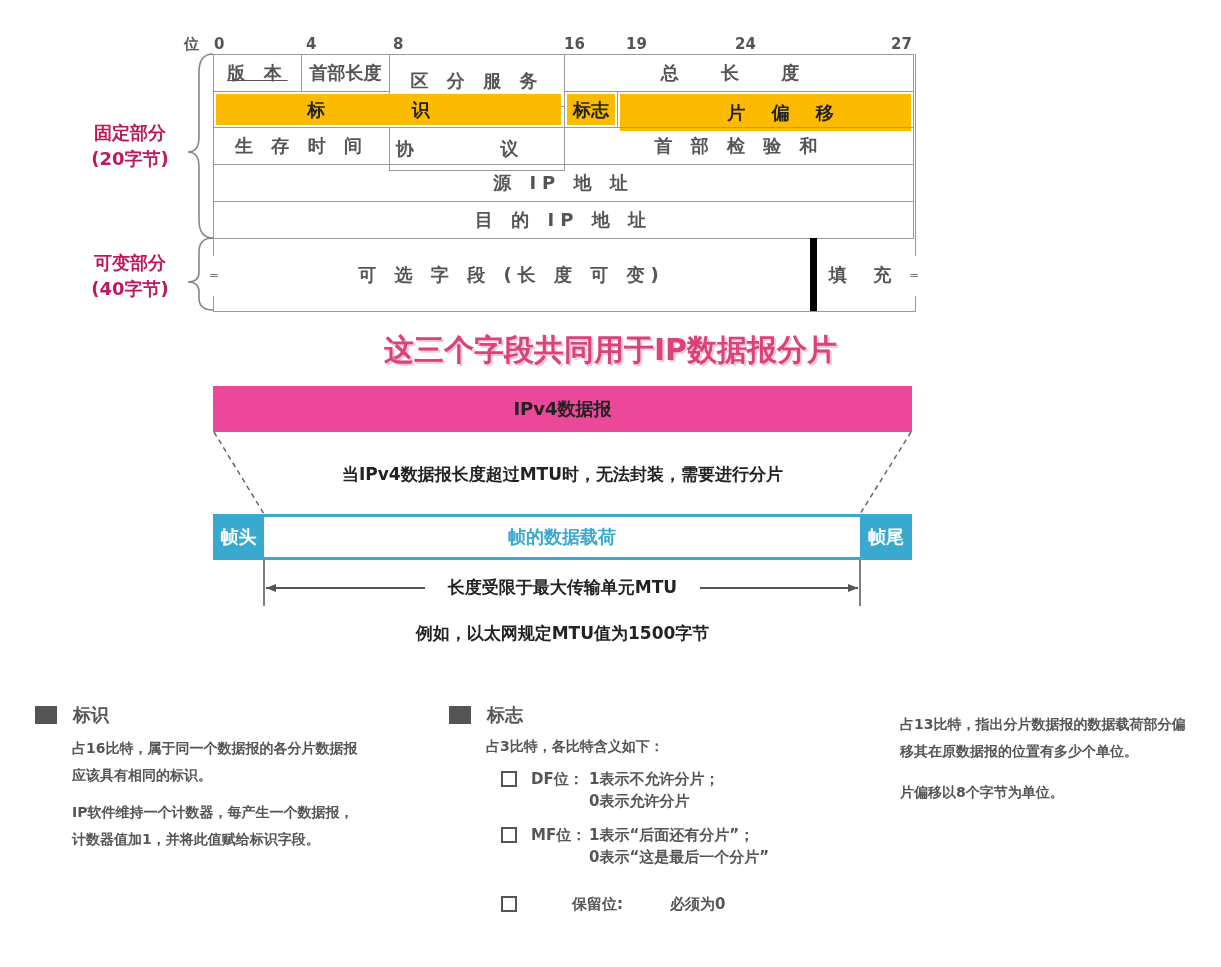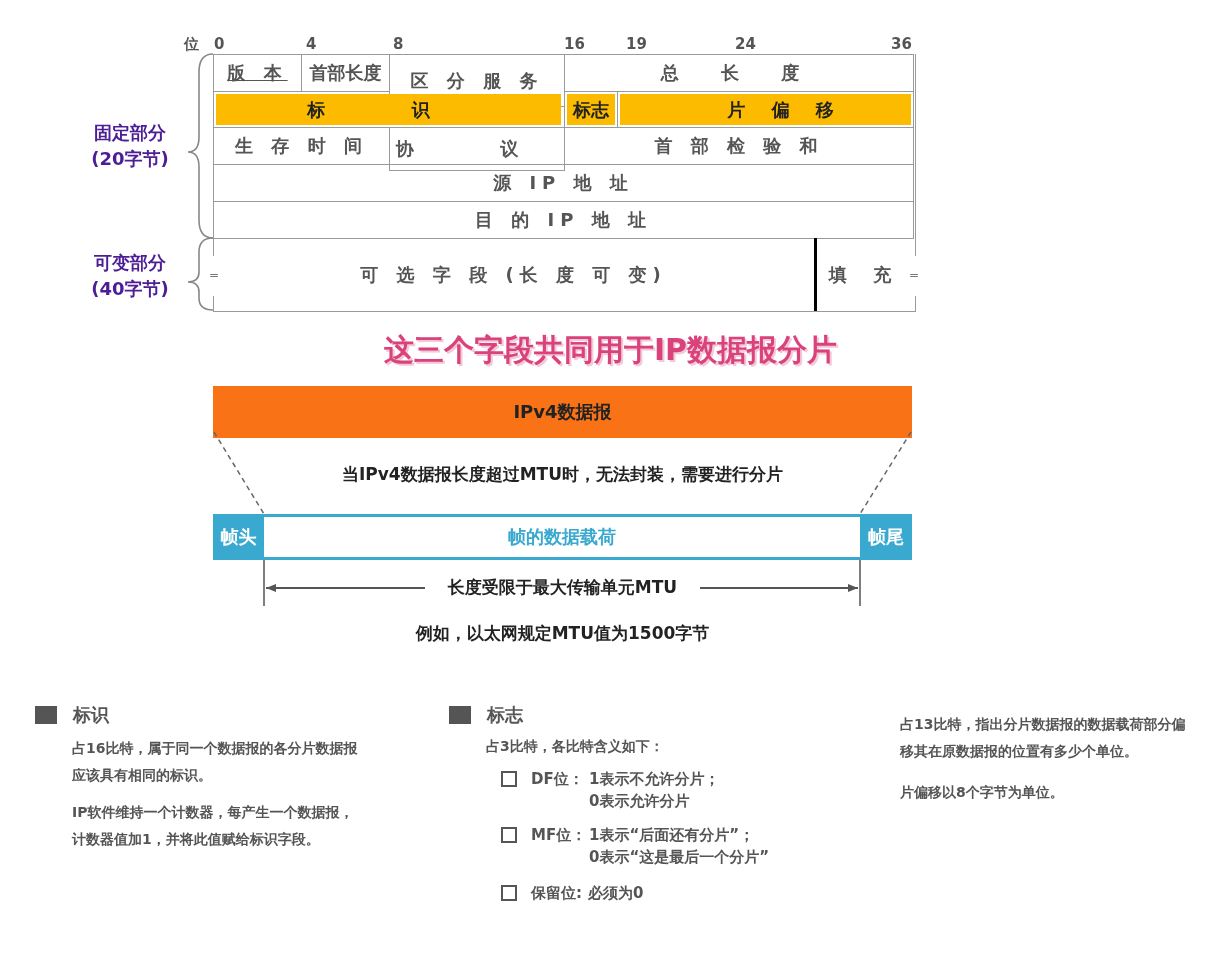--- a/index.html
+++ b/index.html
@@ -4,26 +4,26 @@
 <style>
   html, body { margin:0; padding:0; background:#ffffff; }
   body { width:1221px; height:967px; position:relative; overflow:hidden;
          font-family:"DejaVu Sans","Liberation Sans",sans-serif; color:#555; }
   .abs { position:absolute; }
   .bit { position:absolute; top:35px; font-size:15px; font-weight:bold; color:#555; }
   .hdr-cell { position:absolute; box-sizing:border-box; display:flex; align-items:center; justify-content:center;
               font-size:18px; font-weight:bold; color:#555; letter-spacing:6px; white-space:nowrap; }
   .hdr-border { border:1px solid #9a9a9a; }
   .yellow { background:#fdbb00; color:#222; }
-  .side-label { position:absolute; font-size:18px; font-weight:bold; color:#4c1d95; text-align:center; line-height:26px; }
+  .side-label { position:absolute; font-size:18px; font-weight:bold; color:#be185d; text-align:center; line-height:26px; }
   .eq { position:absolute; font-size:12px; color:#777; }
   .pink-title { position:absolute; left:0; width:1221px; top:330px; text-align:center;
                 font-size:30px; font-weight:bold; color:#d9427b;
                 text-shadow: 2px 2px 0 #f3c9d7, -1px -1px 0 #fff; }
-  .ipv4-bar { position:absolute; left:213px; top:386px; width:699px; height:52px; background:#f97316;
+  .ipv4-bar { position:absolute; left:213px; top:386px; width:699px; height:46px; background:#ec4899;
               display:flex; align-items:center; justify-content:center; font-size:18px; font-weight:bold; color:#222; }
   .mid-text { position:absolute; left:213px; width:699px; text-align:center; font-size:17px; font-weight:bold; color:#222; }
   .frame-head, .frame-tail { position:absolute; top:514px; height:46px; background:#3aa9cf; color:#fff;
               font-size:18px; font-weight:bold; display:flex; align-items:center; justify-content:center; }
   .frame-body { position:absolute; top:514px; height:46px; box-sizing:border-box; border:3px solid #3aa9cf; border-left:none; border-right:none;
               display:flex; align-items:center; justify-content:center; font-size:18px; font-weight:bold; color:#3aa9cf; background:#fff; }
   .sec { position:absolute; top:703px; }
   .sec-head { display:flex; align-items:center; font-size:18px; font-weight:bold; color:#555; }
   .sq { width:22px; height:18px; background:#555; margin-right:16px; }
   .sec-body { font-size:14px; font-weight:bold; color:#555; line-height:27px; }
@@ -34,45 +34,45 @@
 <body>
 
 <div>
   <span class="bit" style="left:184px;">位</span>
   <span class="bit" style="left:214px;">0</span>
   <span class="bit" style="left:306px;">4</span>
   <span class="bit" style="left:393px;">8</span>
   <span class="bit" style="left:564px;">16</span>
   <span class="bit" style="left:626px;">19</span>
   <span class="bit" style="left:735px;">24</span>
-  <span class="bit" style="left:891px;">36</span>
+  <span class="bit" style="left:891px;">27</span>
 
   <div class="abs" style="left:213px;top:54px;width:701px;height:257px;border-left:1px solid #9a9a9a;border-right:1px solid #9a9a9a;border-bottom:1px solid #9a9a9a;"></div>
 
   <div class="hdr-cell hdr-border" style="left:213px;top:54px;width:89px;height:38px;text-decoration:underline;">版 本</div>
   <div class="hdr-cell hdr-border" style="left:301px;top:54px;width:89px;height:38px;letter-spacing:0;">首部长度</div>
   <div class="hdr-cell hdr-border" style="left:389px;top:54px;width:176px;height:53px;">区 分 服 务</div>
   <div class="hdr-cell hdr-border" style="left:564px;top:54px;width:350px;height:38px;letter-spacing:18px;">总 长 度</div>
 
   <div class="abs" style="left:213px;top:91px;width:701px;height:37px;border:1px solid #9a9a9a;border-top:none;box-sizing:border-box;"></div>
   <div class="hdr-cell yellow" style="left:216px;top:94px;width:345px;height:31px;letter-spacing:40px;">标 识</div>
   <div class="hdr-cell yellow" style="left:567px;top:94px;width:48px;height:31px;letter-spacing:0;">标志</div>
   <div class="abs" style="left:617px;top:91px;width:1px;height:37px;background:#9a9a9a;"></div>
-  <div class="hdr-cell yellow" style="left:620px;top:94px;width:291px;height:31px;letter-spacing:10px;padding-left:40px;">片 偏 移</div>
+  <div class="hdr-cell yellow" style="left:620px;top:94px;width:291px;height:37px;letter-spacing:10px;padding-left:40px;">片 偏 移</div>
   <div class="abs" style="left:564px;top:91px;width:1px;height:37px;background:#9a9a9a;"></div>
 
   <div class="hdr-cell hdr-border" style="left:213px;top:127px;width:177px;height:38px;">生 存 时 间</div>
   <div class="hdr-cell hdr-border" style="left:389px;top:127px;width:176px;height:44px;letter-spacing:40px;">协 议</div>
   <div class="hdr-cell hdr-border" style="left:564px;top:127px;width:350px;height:38px;">首 部 检 验 和</div>
 
   <div class="hdr-cell hdr-border" style="left:213px;top:164px;width:701px;height:38px;">源 IP 地 址</div>
 
   <div class="hdr-cell hdr-border" style="left:213px;top:201px;width:701px;height:38px;">目 的 IP 地 址</div>
 
-  <div class="hdr-cell" style="left:213px;top:238px;width:604px;height:73px;border-right:3px solid #000000;">可 选 字 段 (长 度 可 变)</div>
+  <div class="hdr-cell" style="left:213px;top:238px;width:604px;height:73px;border-right:7px solid #000000;">可 选 字 段 (长 度 可 变)</div>
   <div class="hdr-cell" style="left:816px;top:238px;width:98px;height:73px;letter-spacing:10px;">填 充</div>
   <div class="abs" style="left:912px;top:256px;width:6px;height:40px;background:#fff;"></div>
   <div class="abs" style="left:211px;top:256px;width:6px;height:40px;background:#fff;"></div>
   <span class="eq" style="left:209px;top:268px;">=</span>
   <span class="eq" style="left:909px;top:268px;">=</span>
 
   <svg class="abs" style="left:185px;top:52px;" width="30" height="262">
     <path d="M28,2 Q14,2 14,20 L14,85 Q14,100 3,100 Q14,100 14,115 L14,168 Q14,186 28,186" fill="none" stroke="#888" stroke-width="1.6"></path>
     <path d="M28,186 Q14,186 14,200 L14,220 Q14,230 3,230 Q14,230 14,240 L14,246 Q14,258 28,258" fill="none" stroke="#888" stroke-width="1.6"></path>
   </svg>
@@ -137,21 +137,21 @@
     </span>
   </div>
   <div class="cb-row" style="margin-left:52px;margin-top:12px;">
     <span class="cb"></span>
     <span style="width:58px;">MF位：</span>
     <span>
       <div>1表示“后面还有分片”；</div>
       <div>0表示“这是最后一个分片”</div>
     </span>
   </div>
-  <div class="cb-row" style="margin-left:52px;margin-top:14px;">
+  <div class="cb-row" style="margin-left:52px;margin-top:25px;gap:41px;">
     <span class="cb"></span>
     <span style="margin-right:6px;">保留位:</span>
     <span>必须为0</span>
   </div>
 </div>
 
 <div class="sec" style="left:863px;width:330px;">
   <div class="sec-body" style="margin-left:37px;margin-top:8px;width:290px;">占13比特，指出分片数据报的数据载荷部分偏移其在原数据报的位置有多少个单位。</div>
   <div class="sec-body" style="margin-left:37px;margin-top:14px;width:290px;">片偏移以8个字节为单位。</div>
 </div>

